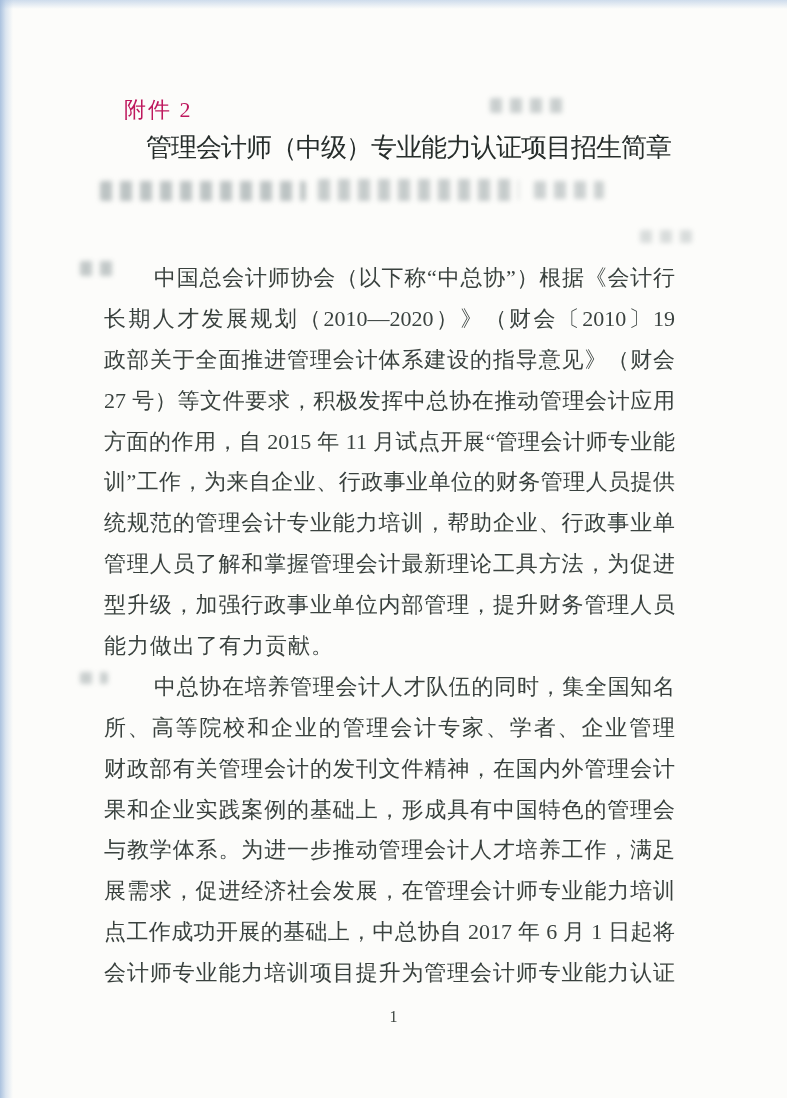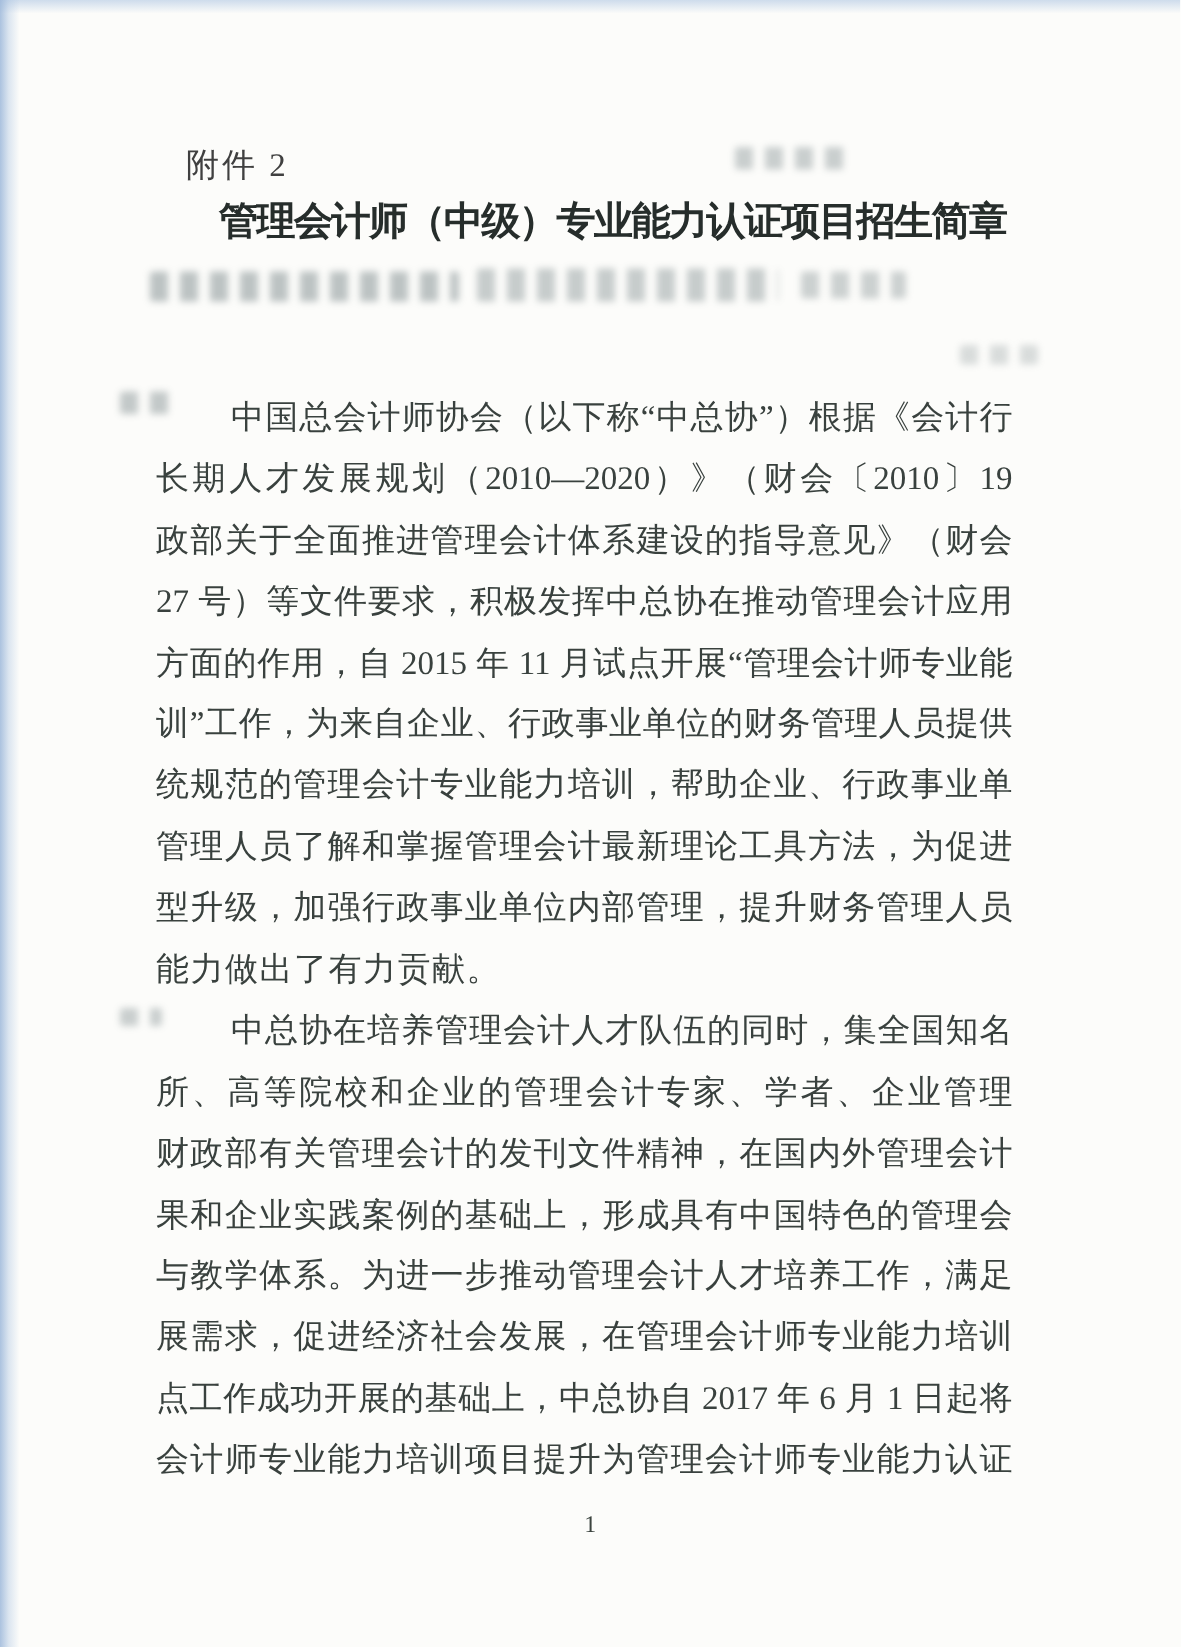--- a/index.html
+++ b/index.html
@@ -46,31 +46,31 @@
   .s5 { left: 80px;  top: 261px; width: 40px;  height: 15px; opacity: .45; }
   .s6 { left: 80px;  top: 672px; width: 28px;  height: 12px; opacity: .40; }
   .s7 { left: 640px; top: 230px; width: 52px;  height: 13px; opacity: .28; }
 
   .attachment {
     position: absolute;
     left: 124px;
     top: 95px;
     font-size: 22px;
     letter-spacing: 2px;
-    color: #404040;
+    color: #be185d;
     white-space: nowrap;
   }
   .title {
     position: absolute;
     left: 146px;
     top: 130px;
     margin: 0;
     font-family: "Liberation Sans", "DejaVu Sans", sans-serif;
     font-size: 26px;
-    font-weight: 700;
+    font-weight: 400;
     letter-spacing: -1px;
     color: #262d2b;
     white-space: nowrap;
   }
   .heading {
     position: absolute;
     left: 153px;
     top: 223px;
     font-size: 22px;
     font-weight: 600;

